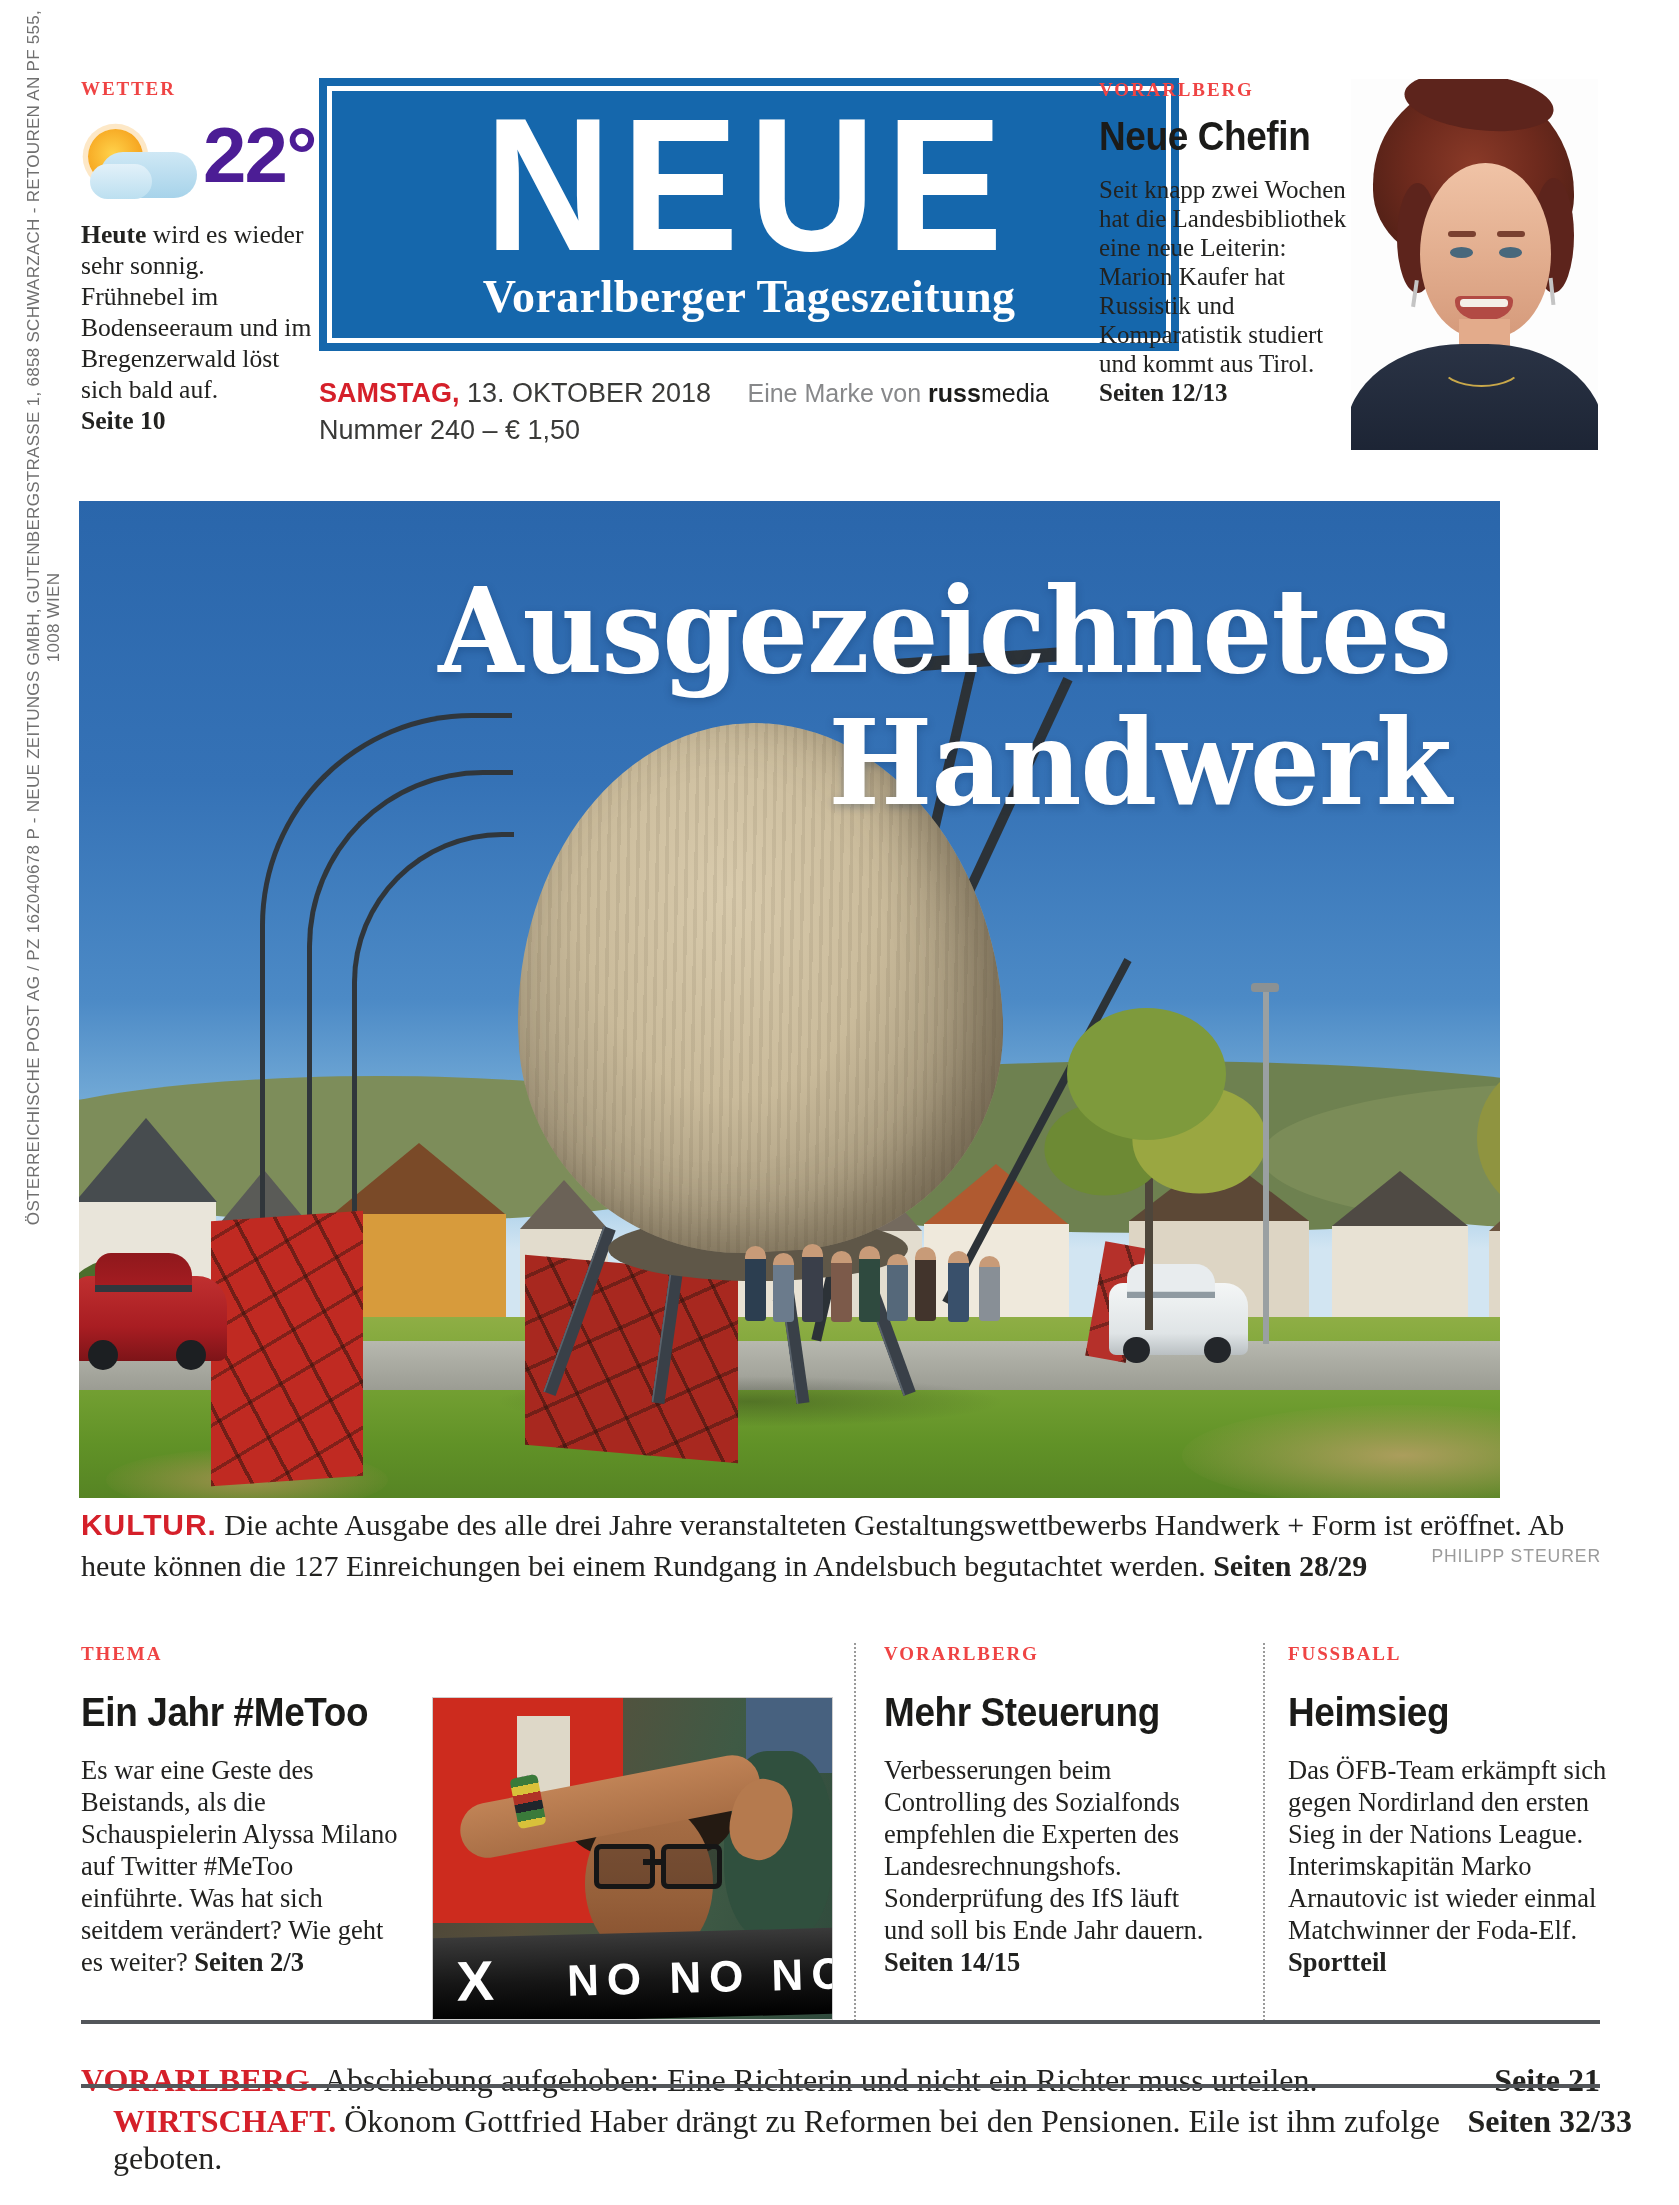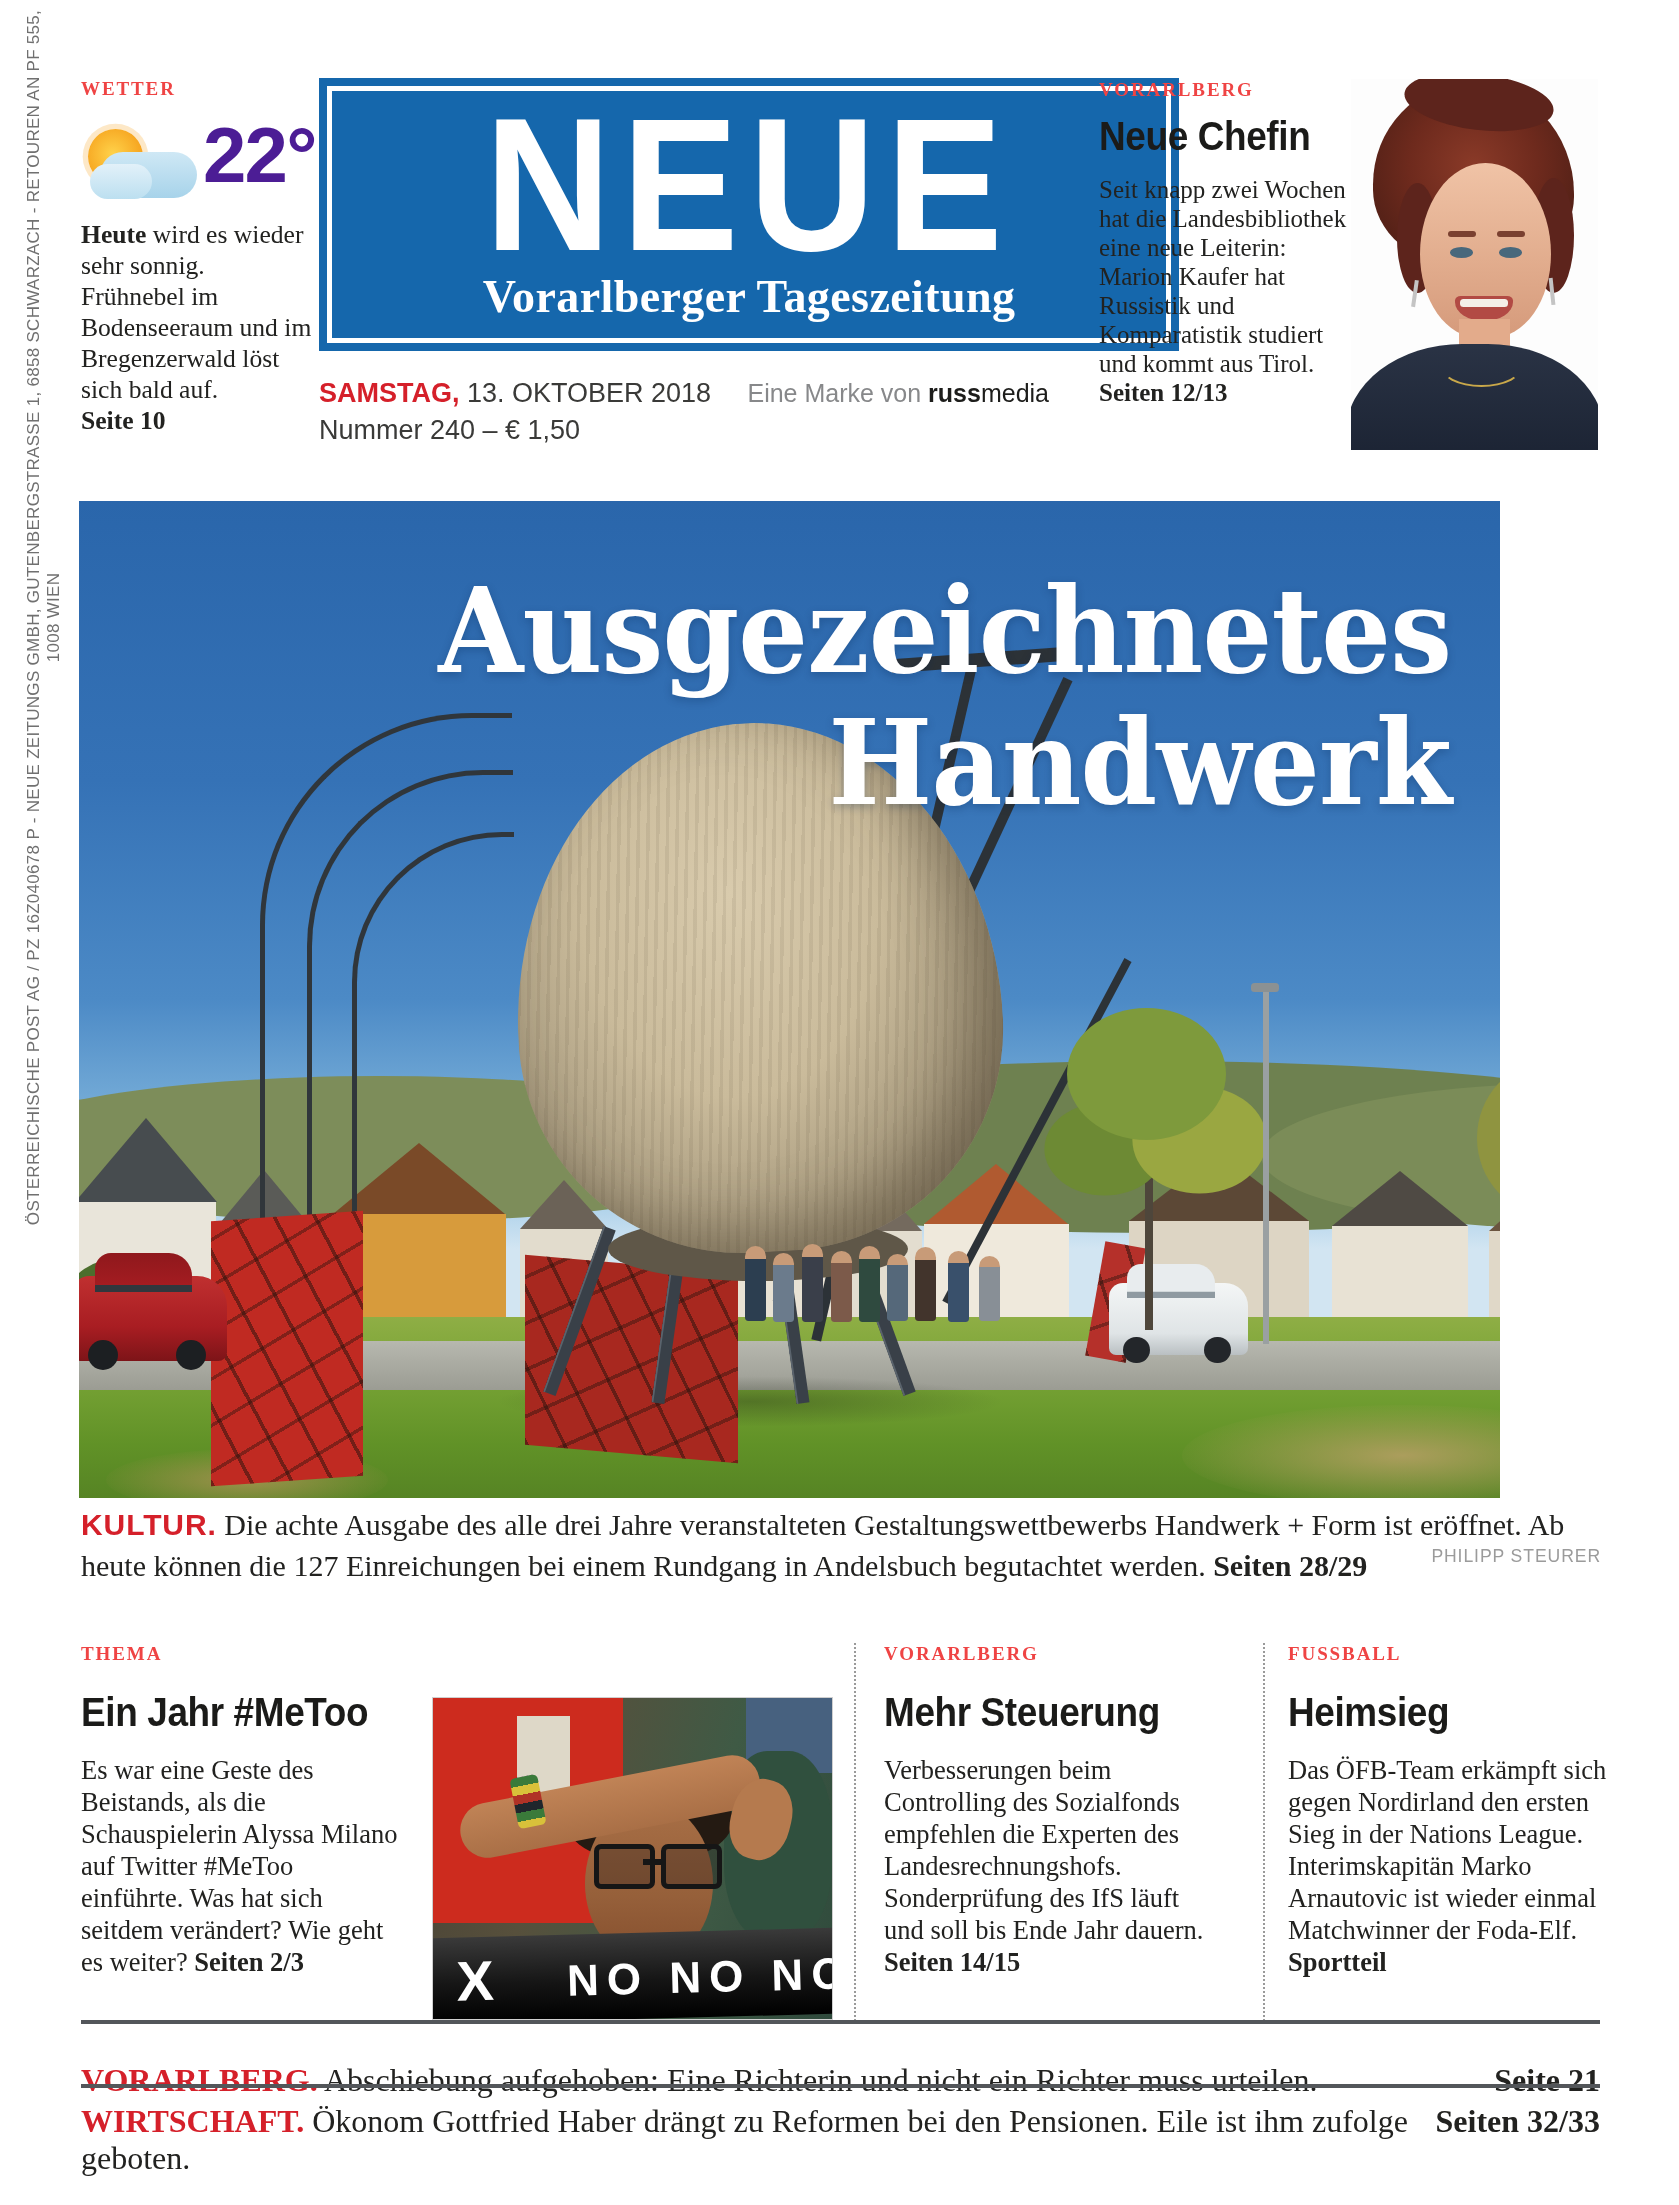--- a/index.html
+++ b/index.html
@@ -176,21 +176,21 @@
      background:linear-gradient(180deg,#3a3a3a 0%,#151515 55%,#000 100%);color:#fff;
      font-family:"Liberation Sans",sans-serif;font-weight:bold;}
   .m-x{position:absolute;left:26.5px;top:10.6px;font-size:56px;}
   .m-no{position:absolute;left:137px;top:21px;font-size:44px;letter-spacing:8px;white-space:nowrap;}
 
   
   .rule{left:81px;width:1519px;height:3.5px;background:#53565a;}
   .hr1{top:2020px;} .hr2{top:2084px;}
   .brow{left:81px;width:1519px;display:flex;justify-content:space-between;align-items:baseline;
      font-size:32px;color:#222220;}
-  .brow1{top:2034px;margin-top:28px;} .brow2{top:2103px;}
+  .brow1{top:2034px;margin-top:28px;} .brow2{top:2103px;margin-left:32px;}
   .brow .bk{color:#d5202a;font-weight:bold;}
   .brow .pr{font-weight:bold;white-space:nowrap;margin-left:26.5px;}
 </style>
 </head>
 <body>
 
 <div class="page">
 
   <div class="abs vertical-note">ÖSTERREICHISCHE POST AG / PZ 16Z040678 P - NEUE ZEITUNGS GMBH, GUTENBERGSTRASSE 1, 6858 SCHWARZACH - RETOUREN AN PF 555, 1008 WIEN</div>
 

